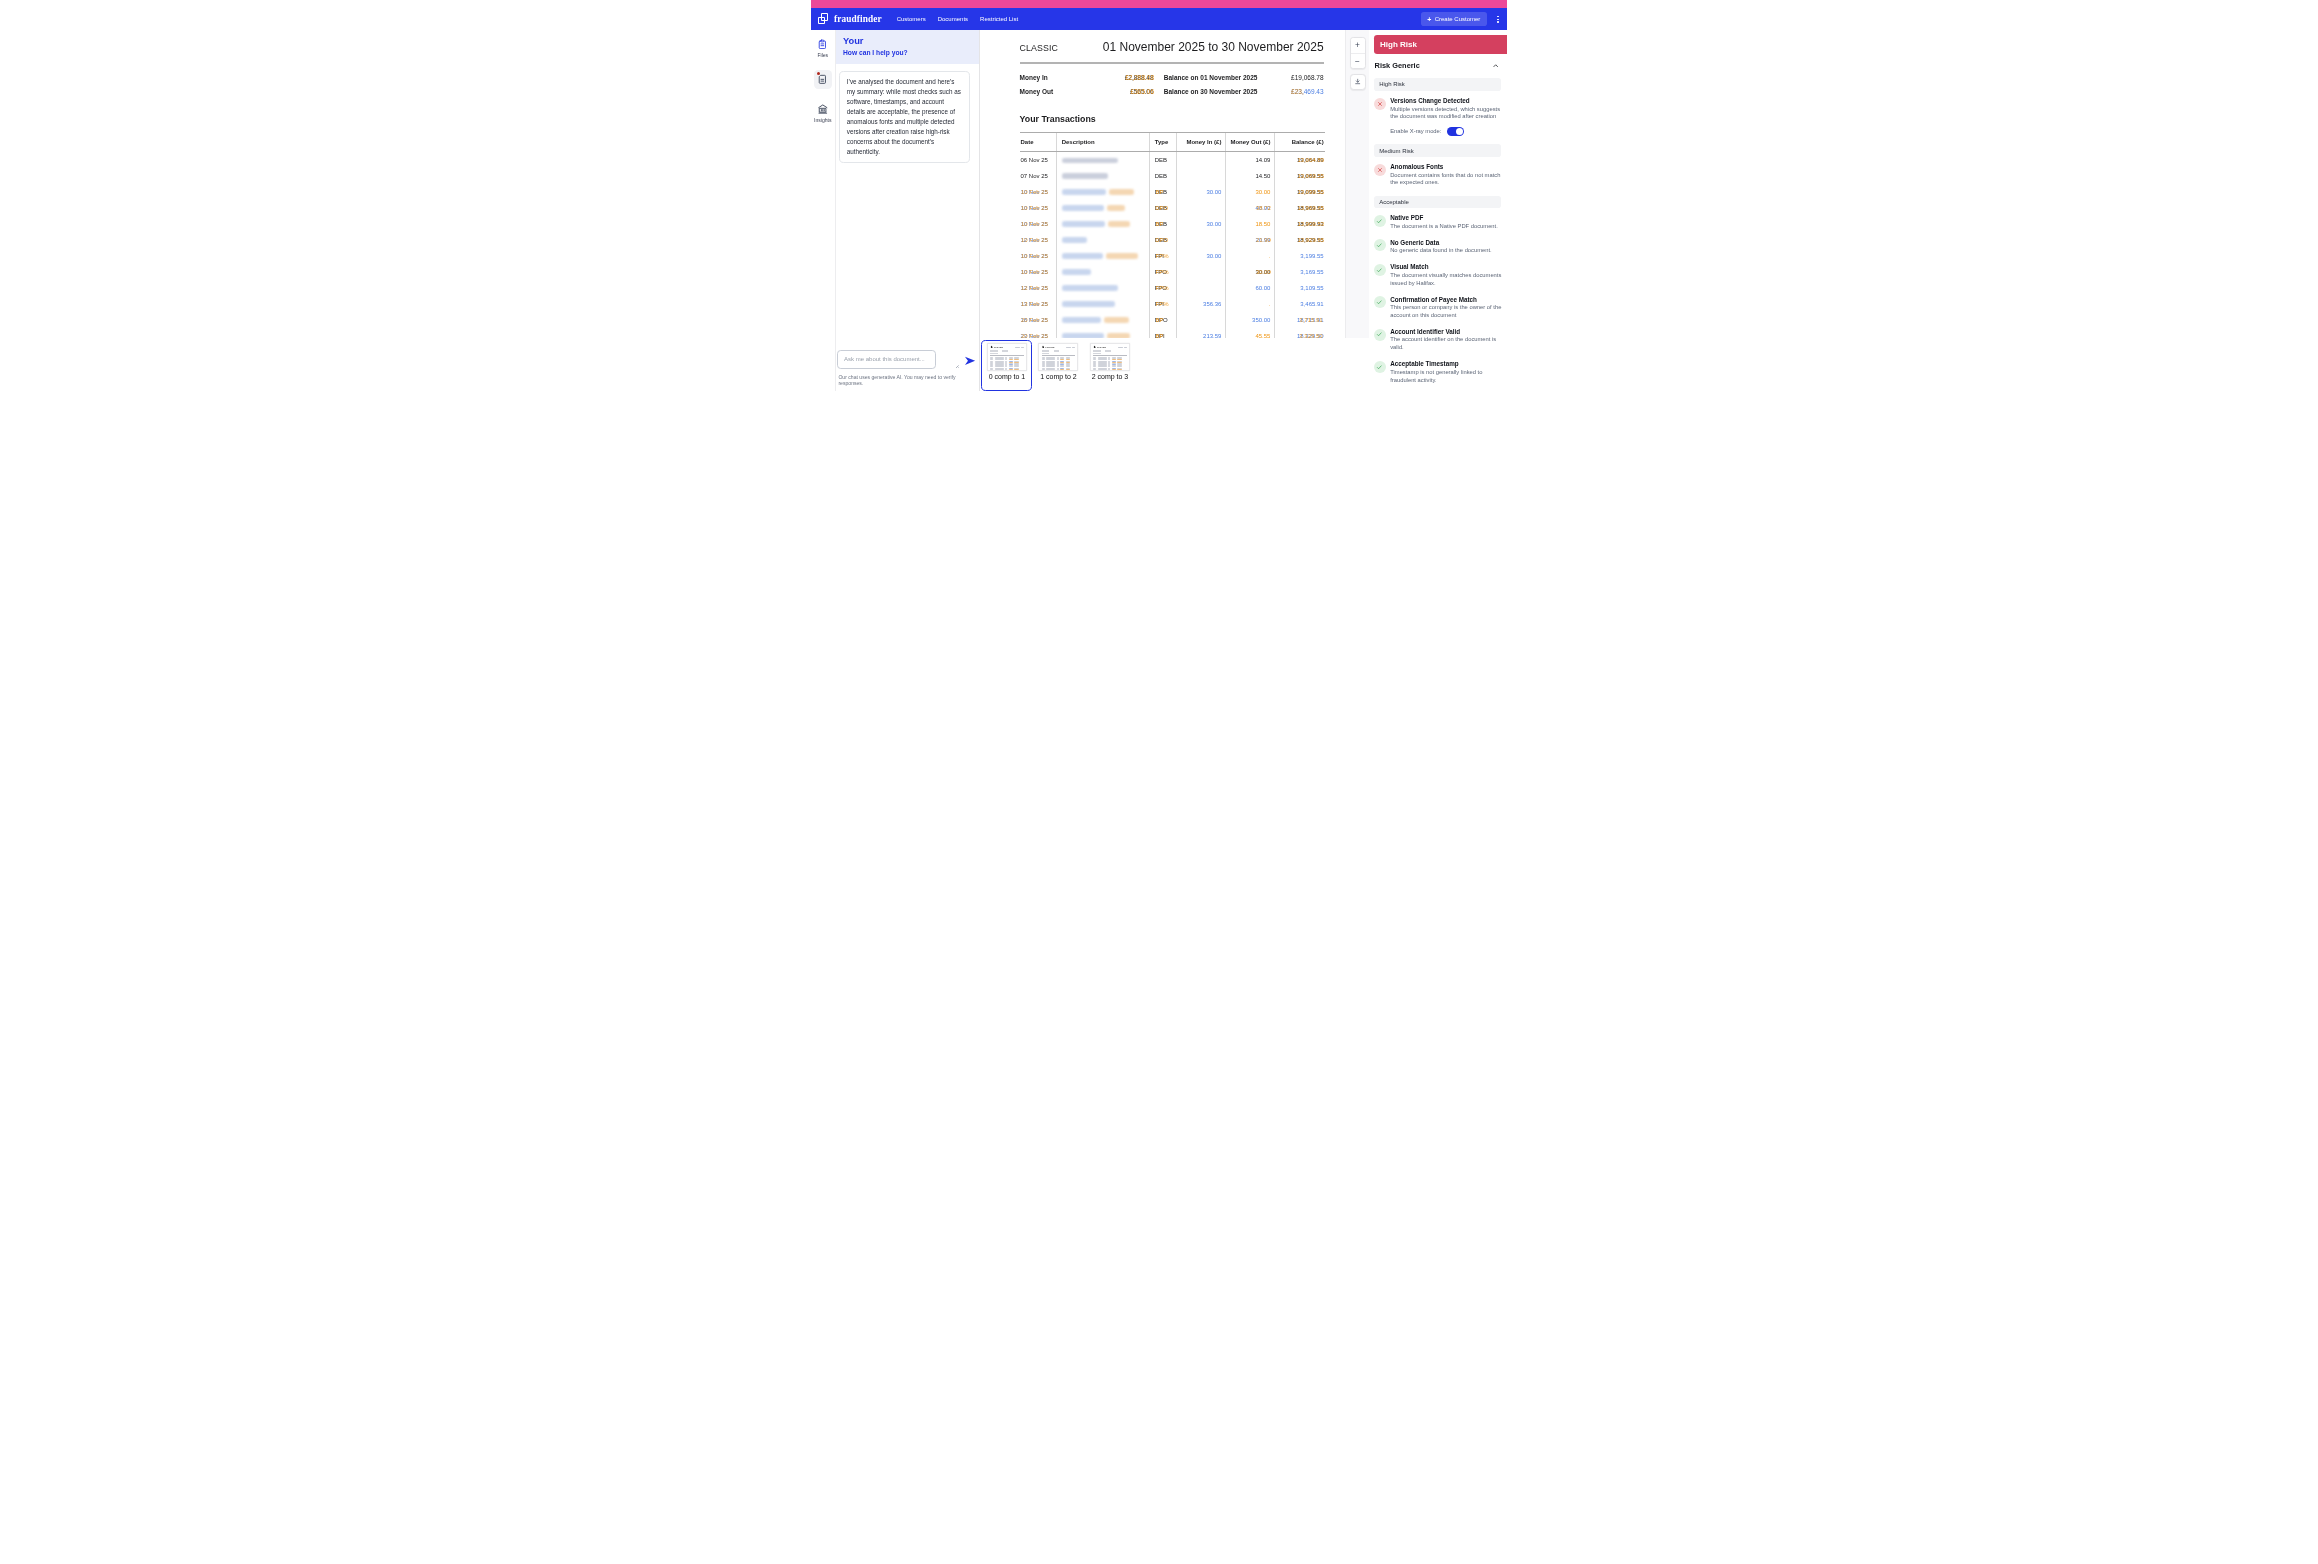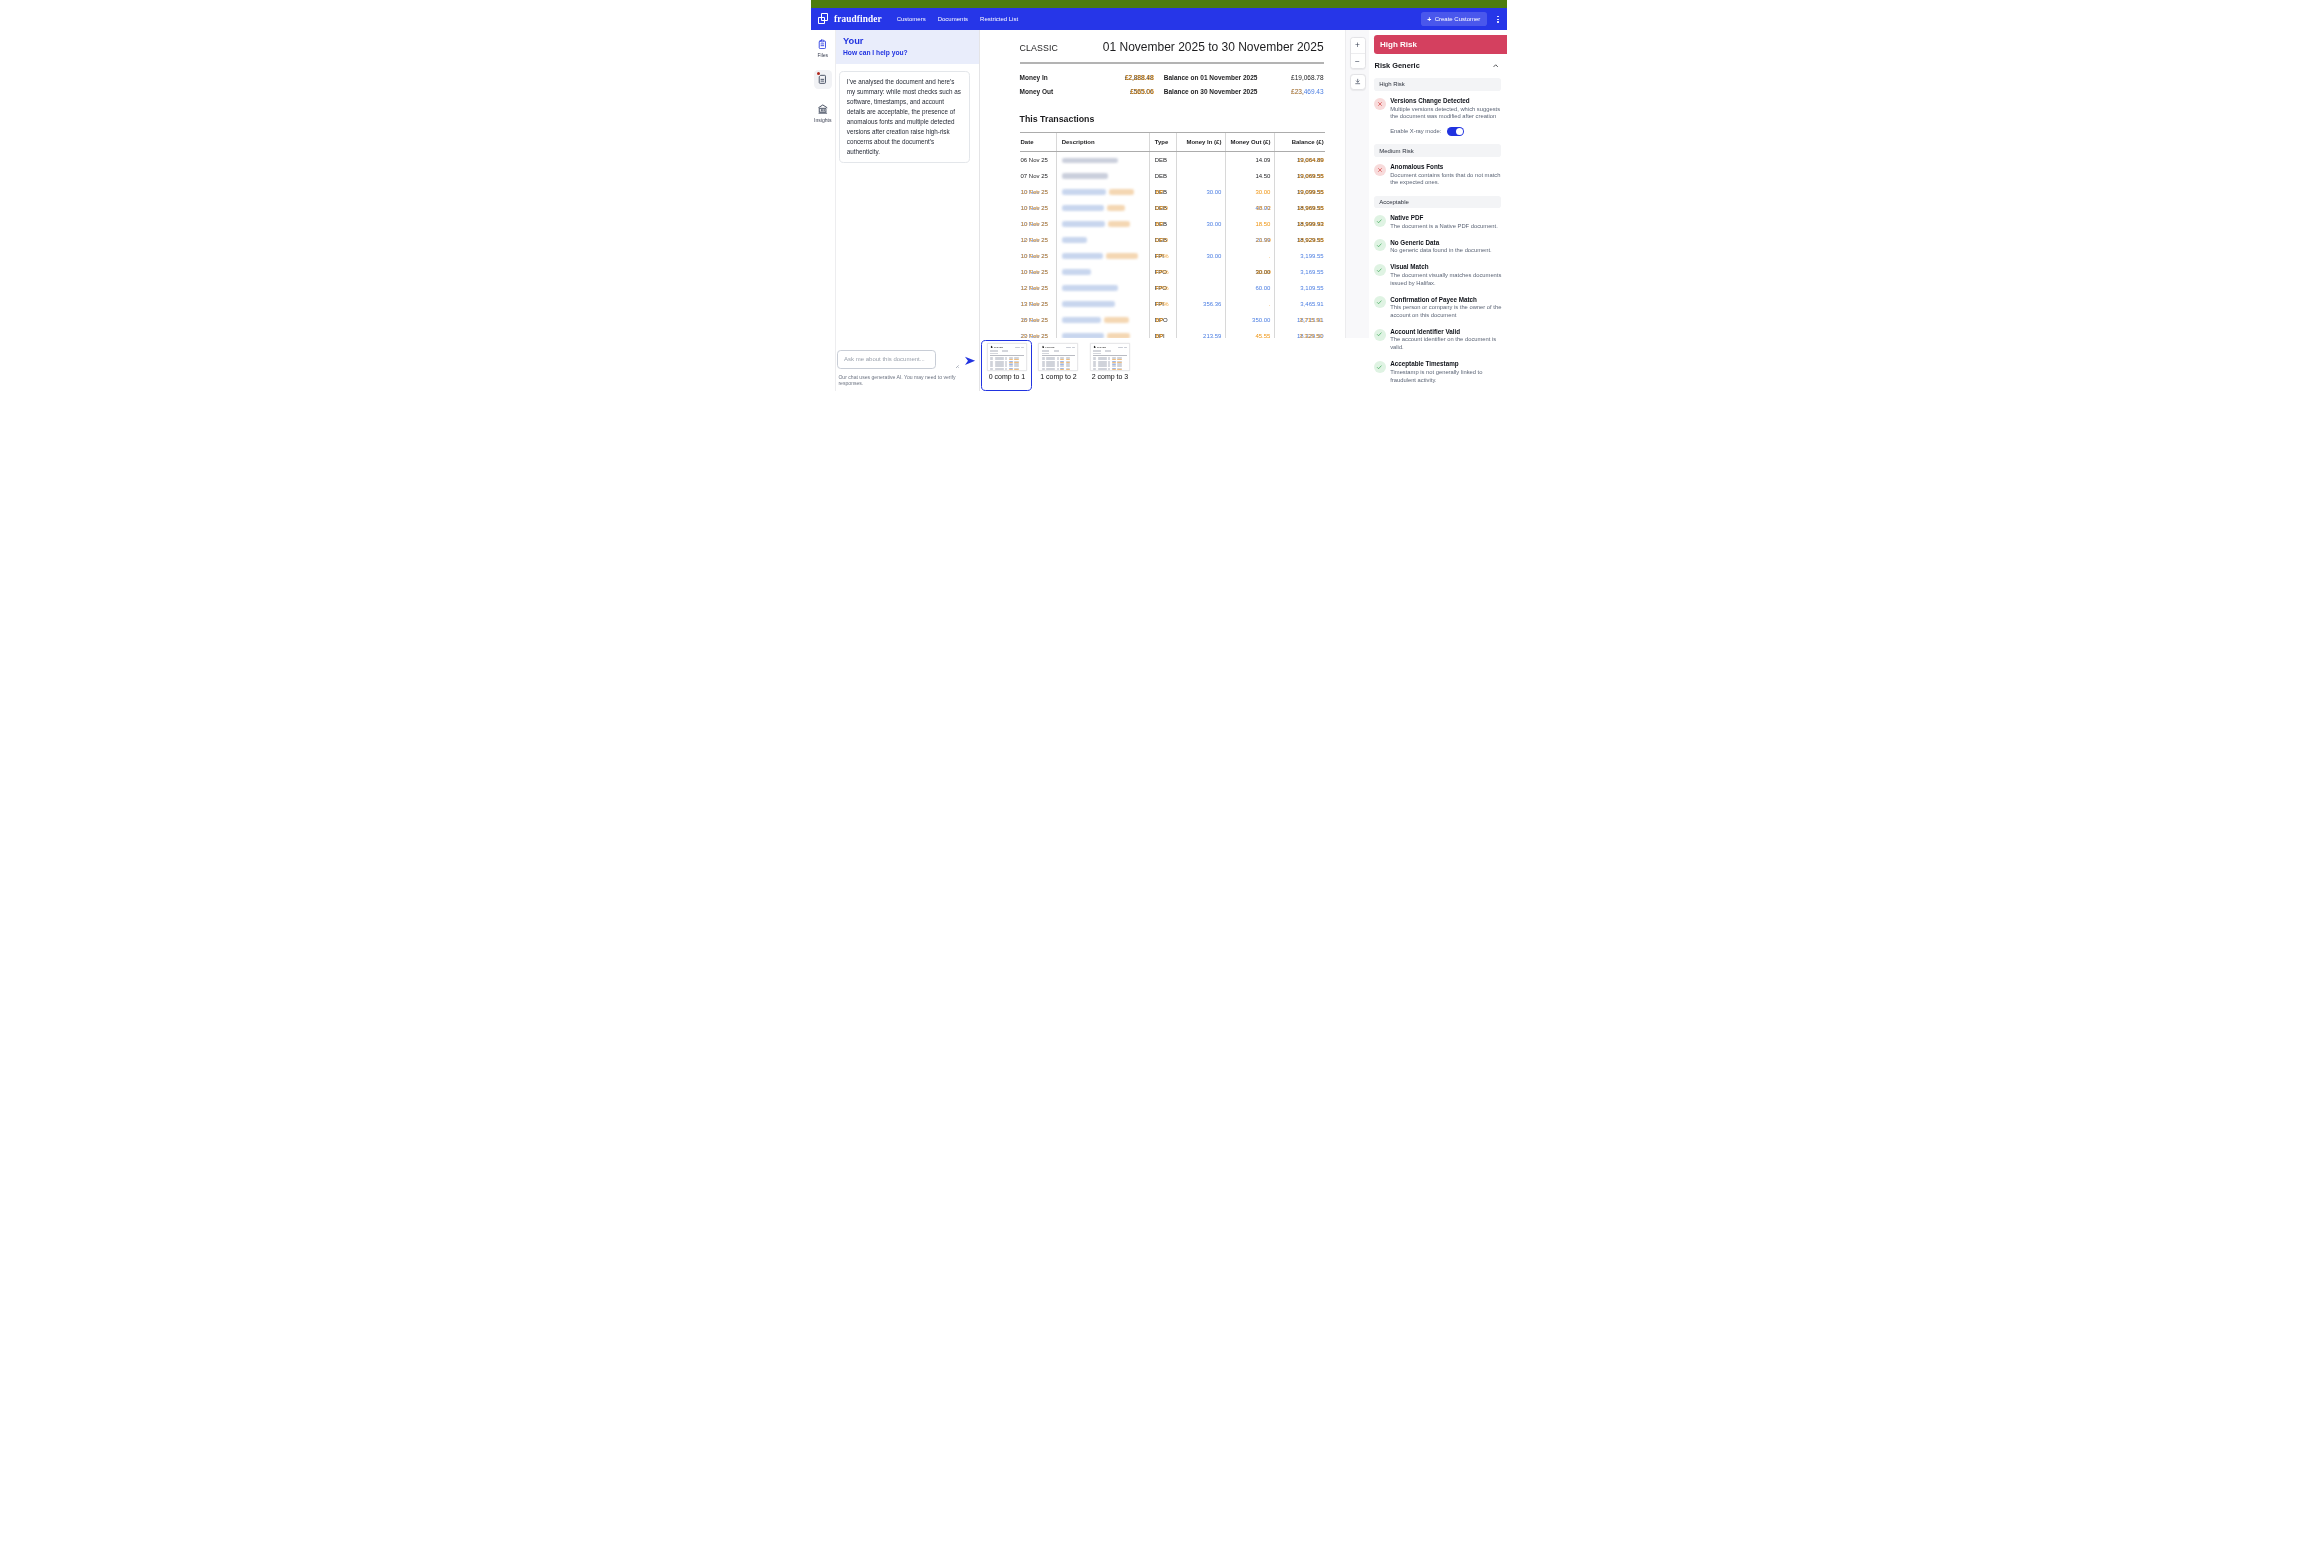--- a/index.html
+++ b/index.html
@@ -1,18 +1,18 @@
 <!DOCTYPE html>
 <html style="font-size:7.4px"><head>
 <meta charset="utf-8">
 <style>
   * { margin:0; padding:0; box-sizing:border-box; }
   html,body { background:#fff; }
   body { font-family:"Liberation Sans", sans-serif; }
-  .page { position:relative; width:696px; height:391px; margin:0 auto; background:#4d7c0f; overflow:hidden; }
+  .page { position:relative; width:696px; height:391px; margin:0 auto; background:#ec4899; overflow:hidden; }
 
   
   .topnav { position:absolute; top:8.3px; left:0; right:0; height:22px; background:#2636E8;
             display:flex; align-items:center; padding:0 6.5px; color:#fff; }
   .brand { display:flex; align-items:center; gap:4.6px; }
   .brand-logo { width:12px; height:12px; position:relative; flex:0 0 auto; }
   .brand-logo .sq { position:absolute; border:0.9px solid #fff; border-radius:0.9px; width:7.4px; height:7.4px; }
   .brand-logo .sq.back { left:0; top:3.7px; }
   .brand-logo .sq.front { left:3.2px; top:0; background:transparent; }
   .brand-name { font-family:"Liberation Serif", serif; font-weight:bold; font-size:9.3px; letter-spacing:0.1px; }
@@ -241,21 +241,21 @@
             <div class="st-sumline">
               <span class="st-sumlabel">Balance on 01 November 2025</span>
               <span class="st-sumval">£19,068.78</span>
             </div>
             <div class="st-sumline">
               <span class="st-sumlabel">Balance on 30 November 2025</span>
               <span class="st-sumval"><span class="lw"><span class="seg c-b">£23,469.43</span><span class="seg c-o gh" style="left:0px">£23,</span></span></span>
             </div>
           </div>
         </div>
-        <div class="st-transactions">This Transactions</div>
+        <div class="st-transactions">Your Transactions</div>
         <table class="txn">
           <colgroup>
             <col class="col-date">
               <col class="col-desc">
               <col class="col-type">
             <col class="col-in">
               <col class="col-out">
               <col class="col-bal">
           </colgroup>
           <thead>

